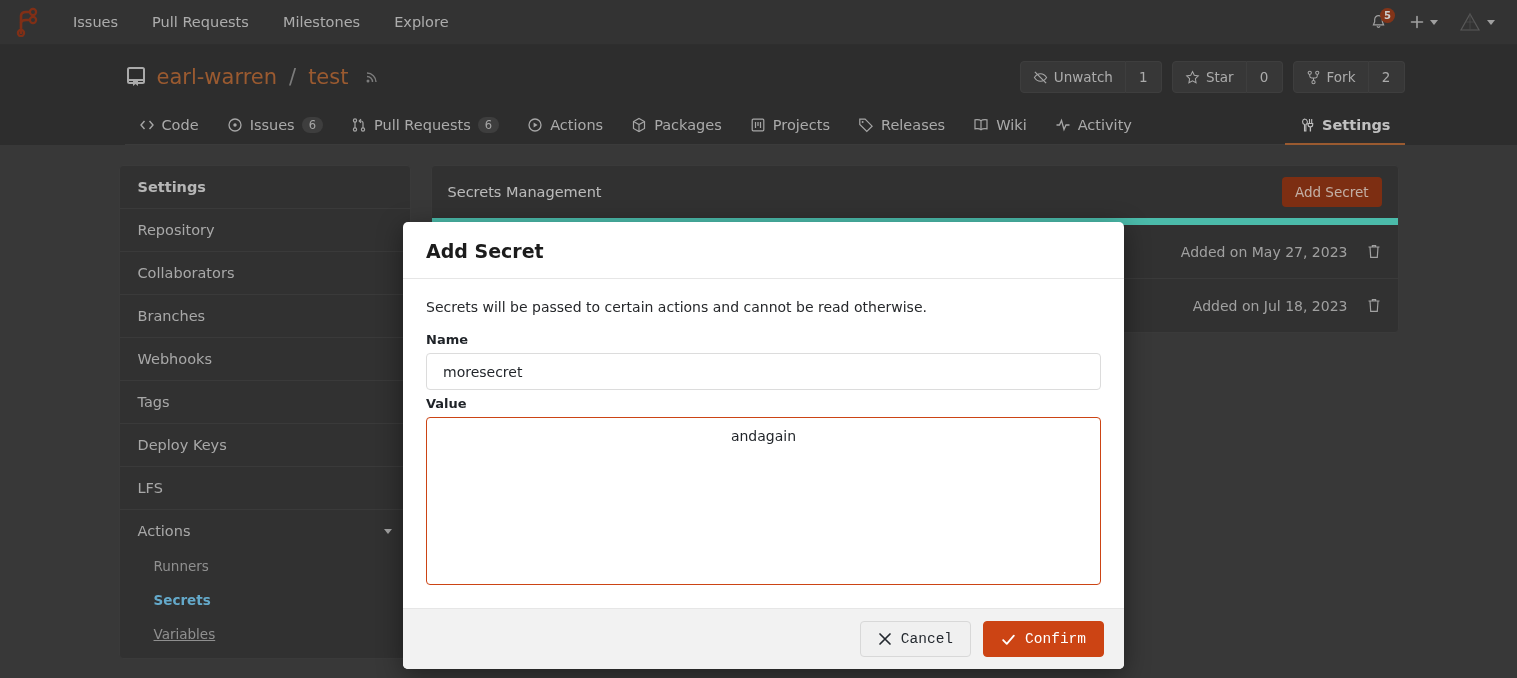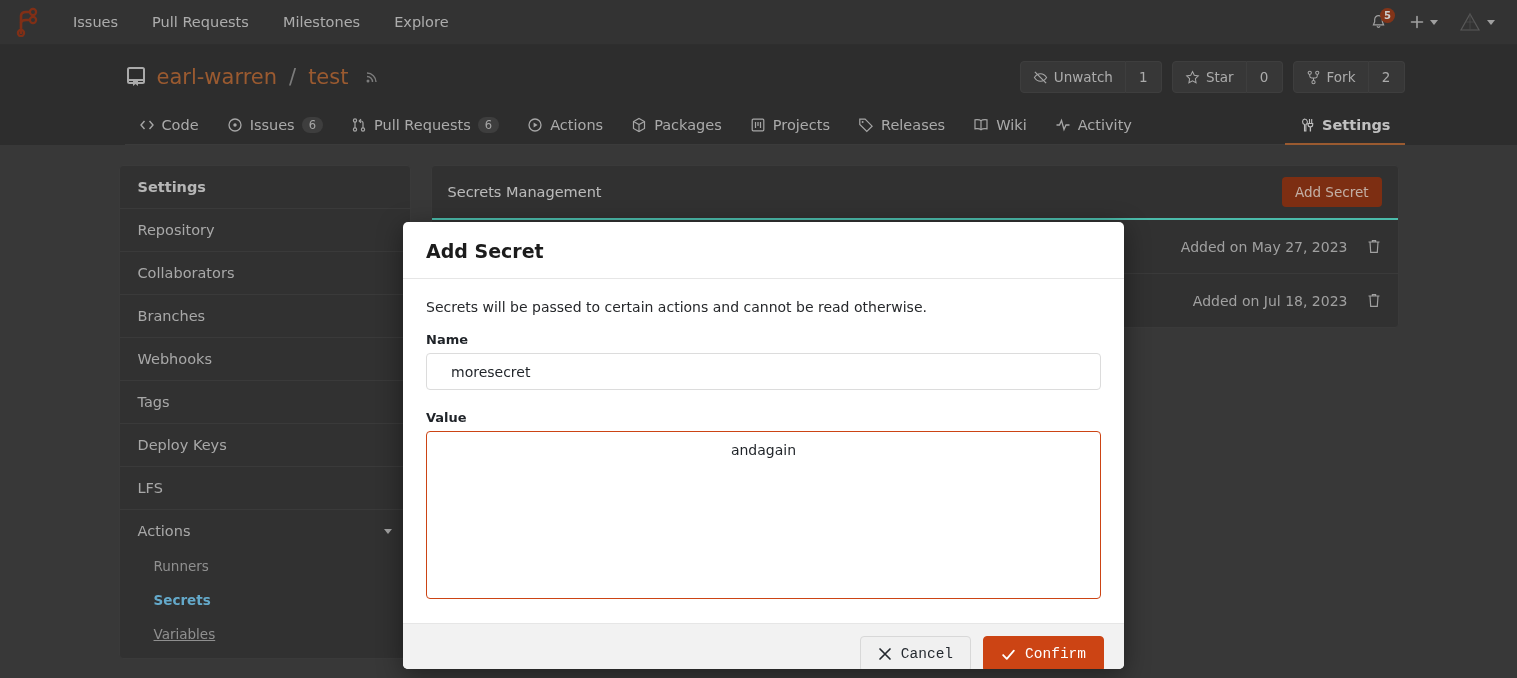--- a/index.html
+++ b/index.html
@@ -112,21 +112,21 @@
   }
   .side-sub.active { color: #7dd3fc; font-weight: bold; }
 
   .content {
     flex: 1; background: #3d3d3d;
     border: 1px solid #484848; border-radius: 4px;
     overflow: hidden;
   }
   .content-head {
     display: flex; align-items: center;
-    padding: 11px 16px; border-bottom: 2px solid #5eead4;
+    padding: 11px 16px; border-bottom: 7px solid #5eead4;
   }
   .content-title { font-size: 14.5px; color: #e8e8e8; flex: 1; }
   .add-secret-btn {
     background: #9c3a16; color: #f3d9cd; border: none;
     padding: 7px 13px; border-radius: 4px; font-size: 13.5px;
     cursor: pointer; font-family: inherit;
   }
   .secret-row {
     display: flex; align-items: center;
     padding: 18px 16px; border-bottom: 1px solid #484848;
@@ -156,24 +156,24 @@
   .modal-title { font-size: 19px; font-weight: bold; color: #1c1c1c; }
   .modal-body { padding: 20px 23px 0 23px; flex: 1; }
   .modal-desc { font-size: 14px; color: #26282b; margin-bottom: 17px; }
   .field-label {
     font-size: 13px; font-weight: bold; color: #1f2328;
     margin-bottom: 6px; display: block;
   }
   .text-input {
     width: 100%; height: 37px;
     border: 1px solid #dcdcdc; border-radius: 4px;
-    padding: 0 24px; font-size: 14px; color: #1f2328;
+    padding: 0 16px; font-size: 14px; color: #1f2328;
     font-family: inherit; background: #fff; outline: none;
   }
-  .field-block { margin-bottom: 20px; }
+  .field-block { margin-bottom: 6px; }
   .value-area {
     width: 100%; height: 168px;
     border: 1px solid #cc4414; border-radius: 4px;
     padding: 9px 12px; font-size: 14px; color: #1f2328;
     font-family: inherit; resize: none; outline: none; background: #fff;
     line-height: 1.4;
     text-align: center;
   }
   .modal-foot {
     background: #f2f2f2;

